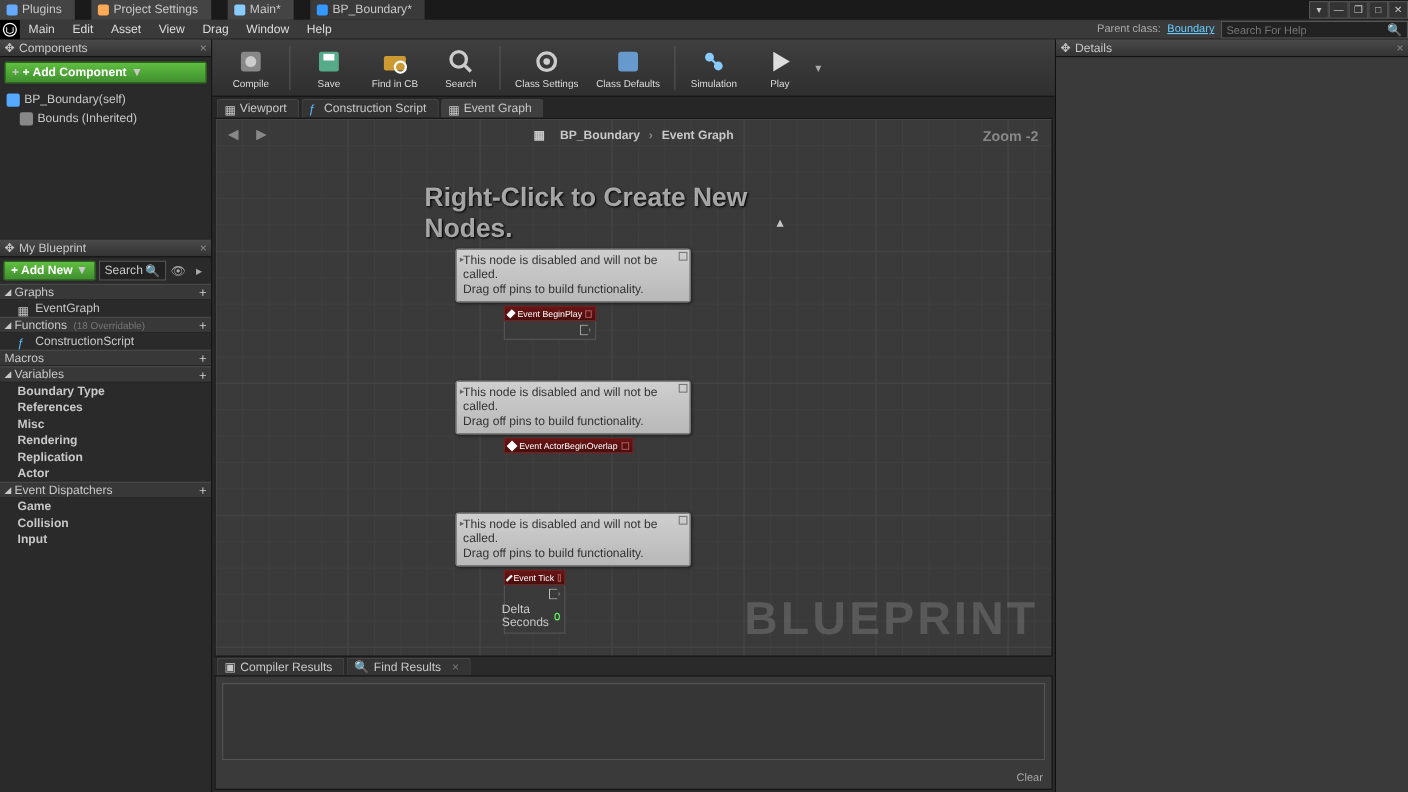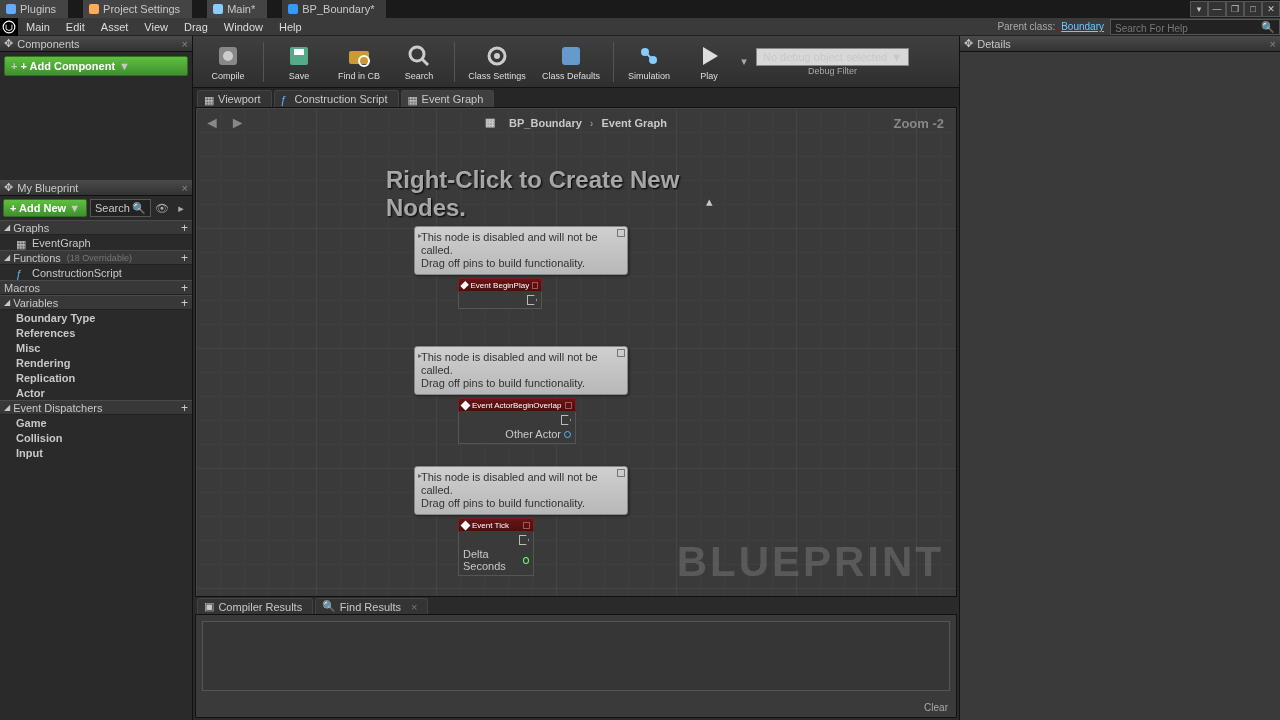--- a/index.html
+++ b/index.html
@@ -171,20 +171,30 @@
     <div class="panel-title">
       <span style="margin-right:4px">✥</span>
         <span>Components</span>
         <span class="x">×</span>
     </div>
     <div class="add-comp-btn">
       <span class="plus">+</span>
         <span style="color:#fff">+ Add Component</span>
         <span style="margin-left:4px">▼</span>
     </div>
+    <div class="tree">
+      <div class="tree-row">
+          <span class="tree-ico"></span>
+          <span>BP_Boundary(self)</span>
+        </div>
+      <div class="tree-row child">
+          <span class="tree-ico" style="background:#888"></span>
+          <span>Bounds (Inherited)</span>
+        </div>
+    </div>
     <div style="flex:0 0 100px"></div>
 
     <div class="panel-title">
       <span style="margin-right:4px">✥</span>
         <span>My Blueprint</span>
         <span class="x">×</span>
     </div>
     <div class="mybp">
       <div class="addnew-row">
         <div class="addnew-btn">
@@ -336,27 +346,20 @@
         </div>
       <div class="tool-btn">
           <div class="t-ico">
             <svg width="26" height="26">
               <polygon points="7,4 22,13 7,22" fill="#ddd"></polygon>
             </svg>
           </div>
           <div class="t-lab">Play</div>
         </div>
       <div style="width:8px;display:flex;align-items:center;justify-content:center;color:#aaa">▾</div>
-      <div style="display:flex;flex-direction:column;align-items:center;margin-left:6px">
-        <div class="debug-sel">
-            <span>No debug object selected</span>
-            <span style="margin-left:4px">▼</span>
-          </div>
-        <div class="debug-filter">Debug Filter</div>
-      </div>
     </div>
 
     <div class="ed-tabs">
       <div class="ed-tab">
           <span class="ti">▦</span>
           <span>Viewport</span>
         </div>
       <div class="ed-tab">
           <span class="ti" style="color:#5bf">ƒ</span>
           <span>Construction Script</span>
@@ -400,34 +403,27 @@
 
       <div class="node-group" style="top:238px;left:218px">
         <div class="tooltip"><span class="tri">▸</span><span style="white-space:pre-line;color:#333">This node is disabled and will not be called.
 Drag off pins to build functionality.</span><span class="pin"></span></div>
         <div class="ev-node" style="width:118px">
           <div class="ev-head">
               <span class="diamond"></span>
               <span class="name">Event ActorBeginOverlap</span>
               <span class="tog"></span>
             </div>
-          <div class="ev-body">
-              <div class="exec-pin"></div>
-              <div class="data-pin">
-                <span>Other Actor</span>
-                <span class="dp"></span>
-              </div>
-            </div>
         </div>
       </div>
 
       <div class="node-group" style="top:358px;left:218px">
         <div class="tooltip"><span class="tri">▸</span><span style="white-space:pre-line;color:#333">This node is disabled and will not be called.
 Drag off pins to build functionality.</span><span class="pin"></span></div>
-        <div class="ev-node" style="width:76px">
+        <div class="ev-node" style="width:56px">
           <div class="ev-head">
               <span class="diamond"></span>
               <span class="name">Event Tick</span>
               <span class="tog"></span>
             </div>
           <div class="ev-body">
               <div class="exec-pin"></div>
               <div class="data-pin" style="color:#8f8">
                 <span>Delta Seconds</span>
                 <span class="dp" style="border-color:#6f6"></span>

